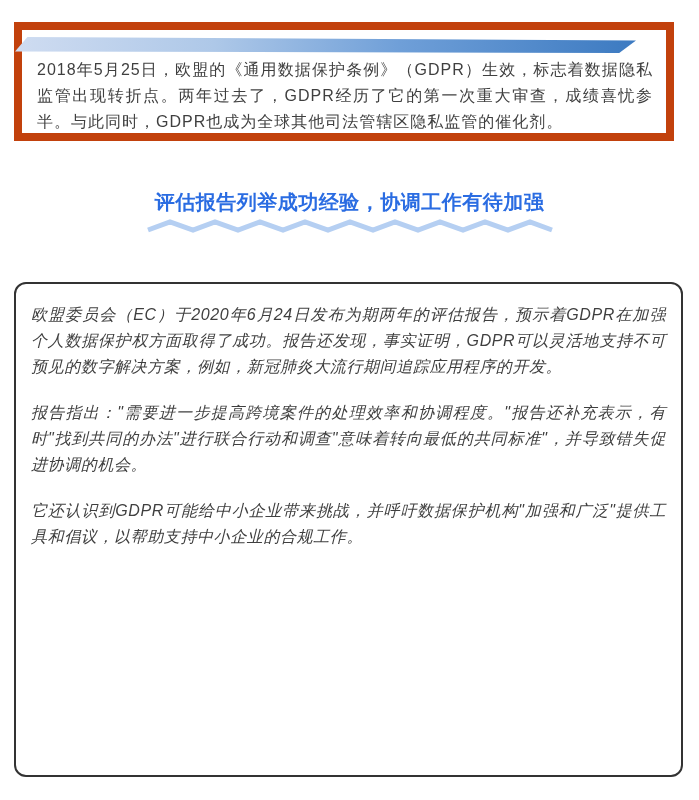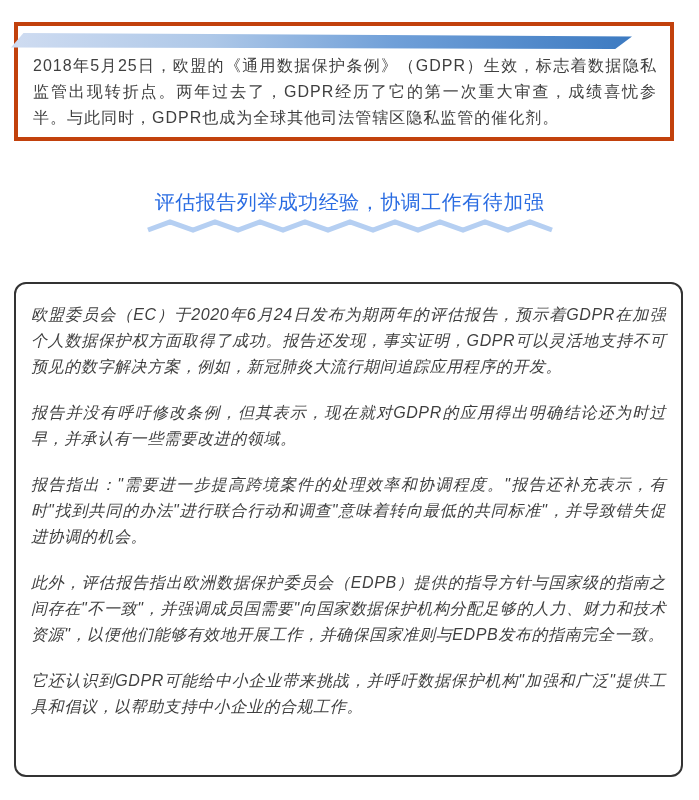--- a/index.html
+++ b/index.html
@@ -17,21 +17,21 @@
   }
 
   
   .intro-card {
     position: absolute;
     left: 14px;
     top: 22px;
     width: 660px;
     height: 119px;
     box-sizing: border-box;
-    border: 4px solid #c2410c;
+    border: 8px solid #c2410c;
     background: #ffffff;
   }
   .ribbon {
     position: absolute;
     left: -7px;
     top: 7px;
     width: 621px;
     height: 16px;
     background: linear-gradient(90deg, #cfdcf1 0%, #aec8e8 32%, #6f9fd8 62%, #3c7ac1 100%);
     clip-path: polygon(2% 0%, 100% 22%, 97.3% 100%, 0% 90%);
@@ -48,21 +48,21 @@
   .section-heading {
     position: absolute;
     left: 0;
     top: 189px;
     width: 699px;
     text-align: center;
   }
   .section-heading h2 {
     margin: 0;
     font-size: 20px;
-    font-weight: normal;
+    font-weight: bold;
     letter-spacing: 0.5px;
     color: #2a6ce2;
   }
   .wave {
     display: block;
     margin: 3px auto 0;
   }
 
   
   .article-card {
@@ -96,17 +96,15 @@
 
 <div class="section-heading">
   <h2>评估报告列举成功经验，协调工作有待加强</h2>
   <svg class="wave" width="410" height="14" viewBox="0 0 410 14" aria-hidden="true">
     <polyline points="3,11 25,3 48,11 70,3 93,11 115,3 138,11 160,3 183,11 205,3 228,11 250,3 273,11 295,3 318,11 340,3 363,11 385,3 407,11" fill="none" stroke="#b5cff2" stroke-width="5"></polyline>
   </svg>
 </div>
 
 <div class="article-card">
   <p>欧盟委员会（EC）于2020年6月24日发布为期两年的评估报告，预示着GDPR在加强个人数据保护权方面取得了成功。报告还发现，事实证明，GDPR可以灵活地支持不可预见的数字解决方案，例如，新冠肺炎大流行期间追踪应用程序的开发。</p>
-  <p>报告并没有呼吁修改条例，但其表示，现在就对GDPR的应用得出明确结论还为时过早，并承认有一些需要改进的领域。</p>
   <p>报告指出："需要进一步提高跨境案件的处理效率和协调程度。"报告还补充表示，有时"找到共同的办法"进行联合行动和调查"意味着转向最低的共同标准"，并导致错失促进协调的机会。</p>
-  <p>此外，评估报告指出欧洲数据保护委员会（EDPB）提供的指导方针与国家级的指南之间存在"不一致"，并强调成员国需要"向国家数据保护机构分配足够的人力、财力和技术资源"，以便他们能够有效地开展工作，并确保国家准则与EDPB发布的指南完全一致。</p>
   <p>它还认识到GDPR可能给中小企业带来挑战，并呼吁数据保护机构"加强和广泛"提供工具和倡议，以帮助支持中小企业的合规工作。</p>
 </div>
 
 </body></html>

